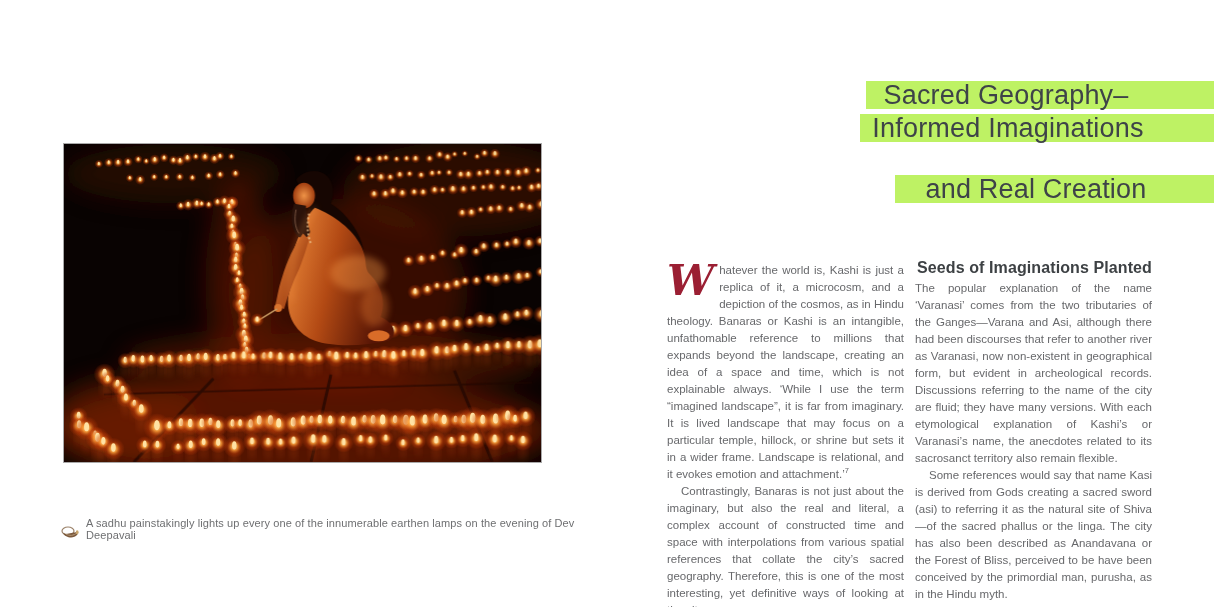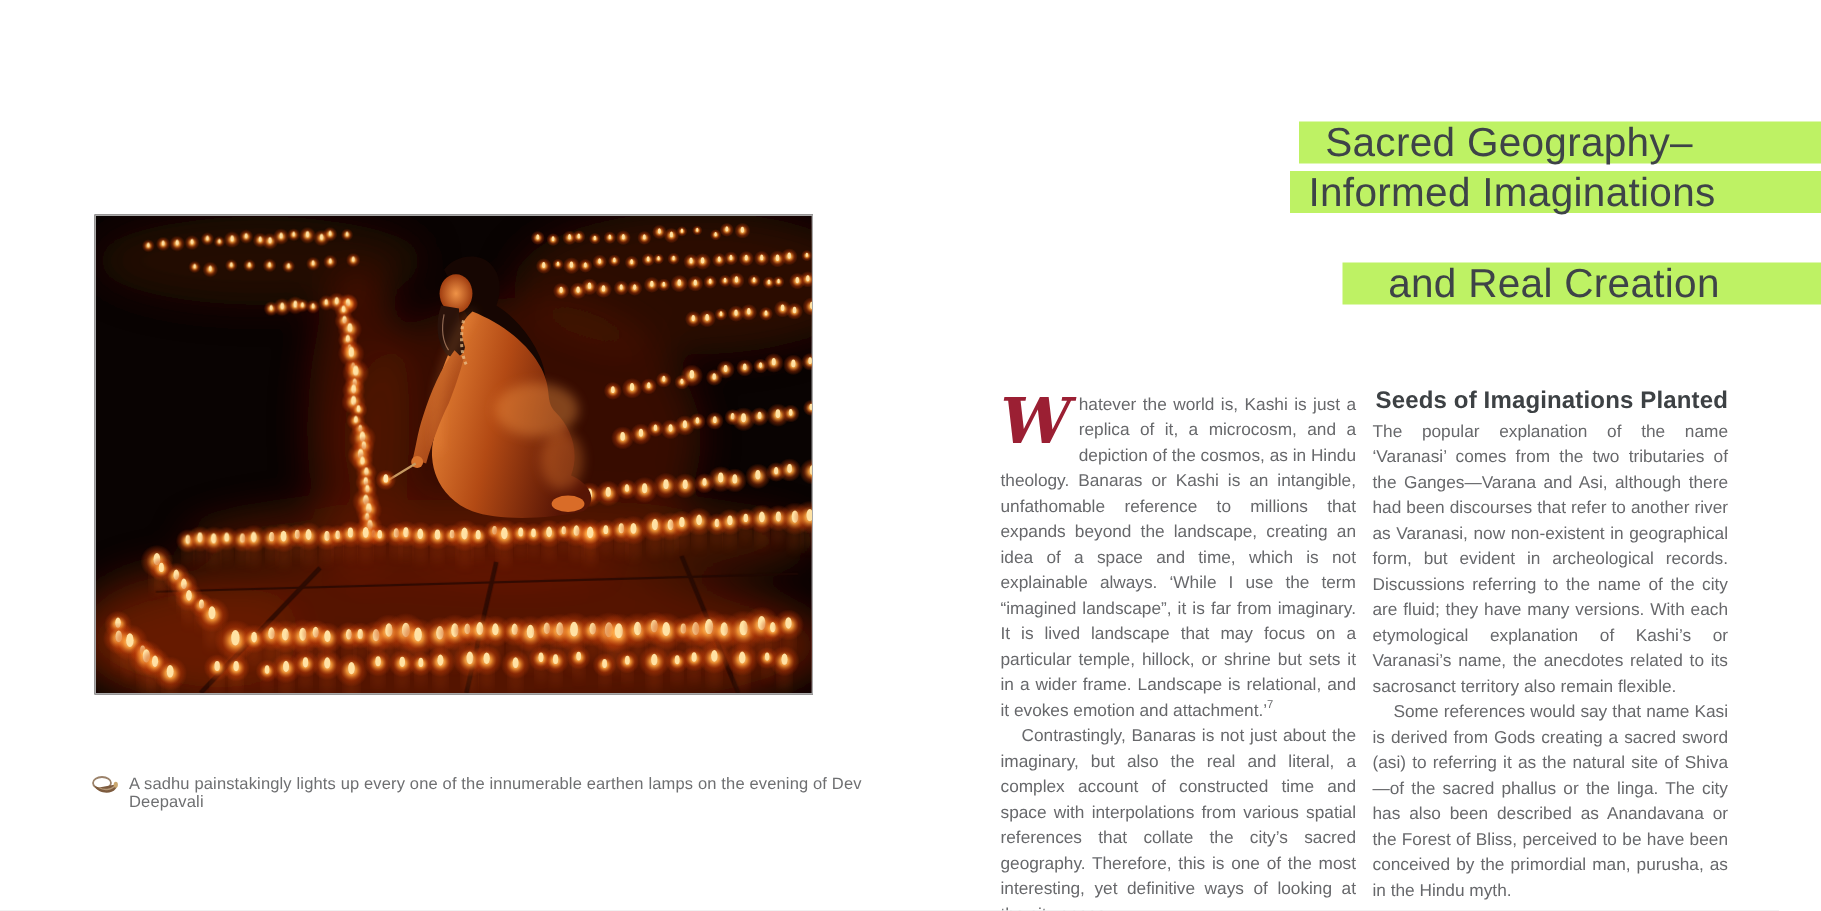--- a/index.html
+++ b/index.html
@@ -12,21 +12,21 @@
 
   
   .photo-frame {
     position:absolute; left:63px; top:143px; width:479px; height:320px;
     border:1px solid #a9a9a9; background:#0a0302; overflow:hidden;
   }
   .photo-frame svg { display:block; width:100%; height:100%; }
 
   .caption {
     position:absolute; left:60px; top:517px; width:560px;
-    display:flex; align-items:flex-start; gap:6px;
+    display:flex; align-items:flex-end; gap:6px;
     font-size:11px; color:#6e6f71; letter-spacing:.1px;
   }
   .caption svg { flex:0 0 auto; }
 
   
   .title-bar {
     position:absolute; right:0; height:28px; line-height:28px;
     background:#bef264; color:#3e4348;
     font-size:27px; text-align:center; white-space:nowrap;
     letter-spacing:.2px;

